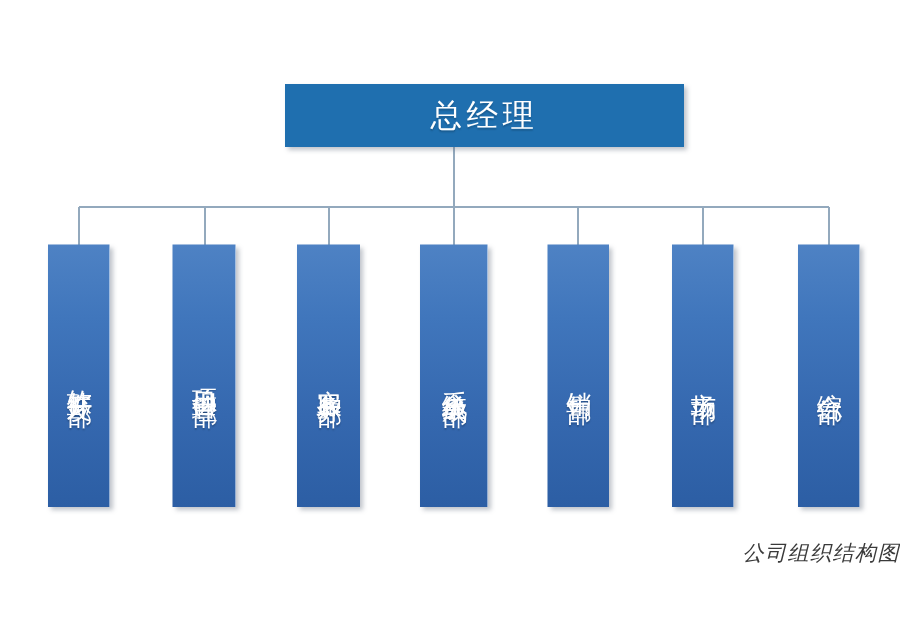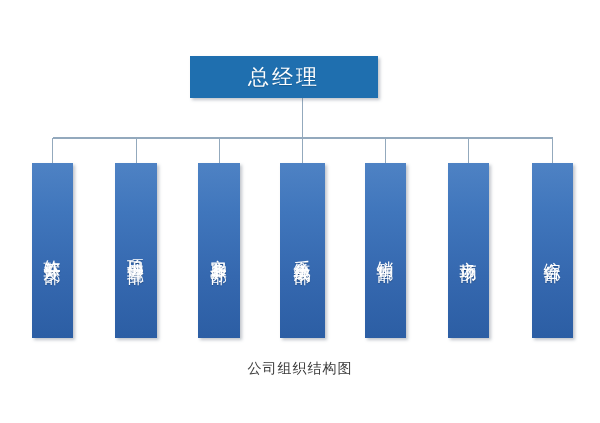--- a/index.html
+++ b/index.html
@@ -29,21 +29,21 @@
     width: 600px;
     height: 423px;
     pointer-events: none;
   }
 
   
   .root-box {
     position: absolute;
     left: 190px;
     top: 56px;
-    width: 188px;
+    width: 266px;
     height: 42px;
     background: #1F6FAF;
     box-shadow: 2px 2px 3px rgba(100, 110, 125, 0.40);
     display: flex;
     align-items: center;
     justify-content: center;
   }
   .root-box-label {
     color: #FFFFFF;
     font-size: 21px;
@@ -74,24 +74,25 @@
     white-space: nowrap;
     text-shadow: 0 1px 1px rgba(0, 0, 0, 0.20);
   }
 
   
   .caption {
     position: absolute;
     left: 0;
     top: 360px;
     width: 600px;
-    text-align: center;
+    text-align: right;
     color: #3A3A3A;
     font-size: 14px;
     letter-spacing: 1px;
+    font-style: italic;
   }
 </style>
 </head>
 <body>
 
 <div id="chart-canvas">
 
   <svg id="connector-layer" viewBox="0 0 600 423" width="600" height="423">
     <g stroke="#93A9BD" stroke-width="1.4" fill="none" shape-rendering="crispEdges">
 

